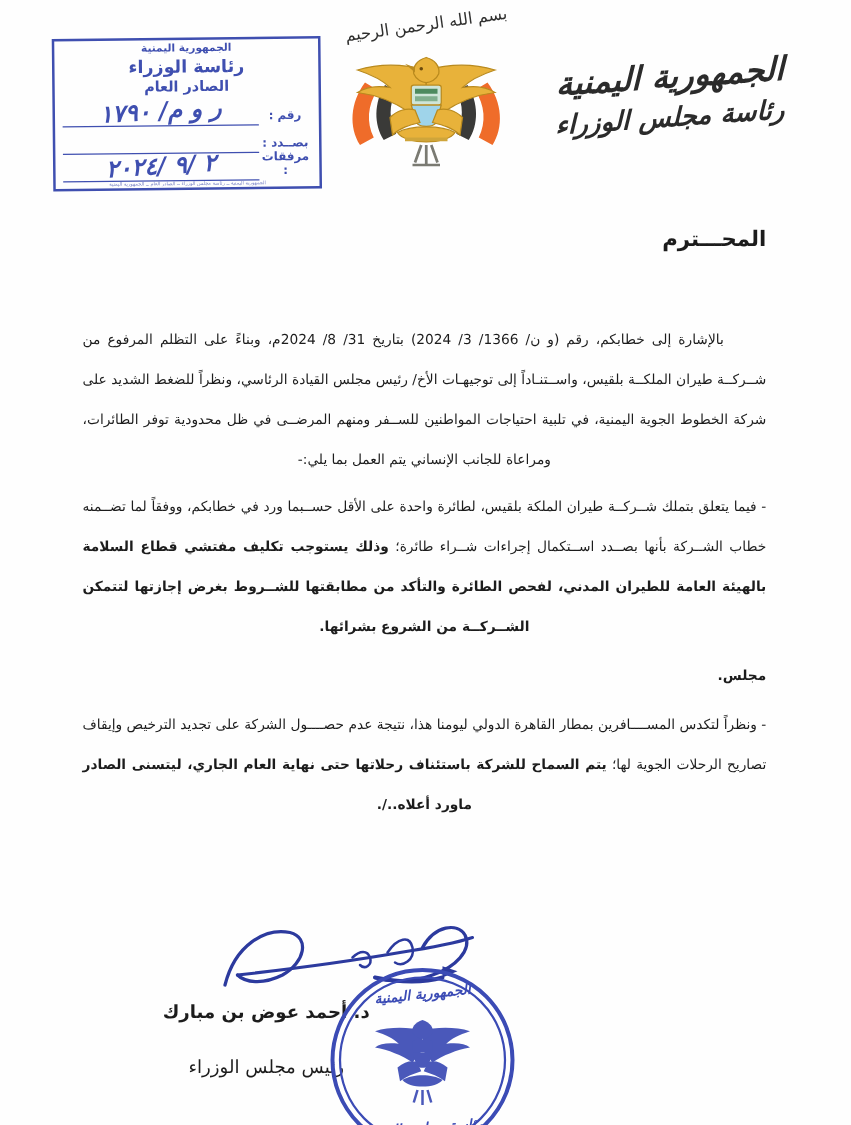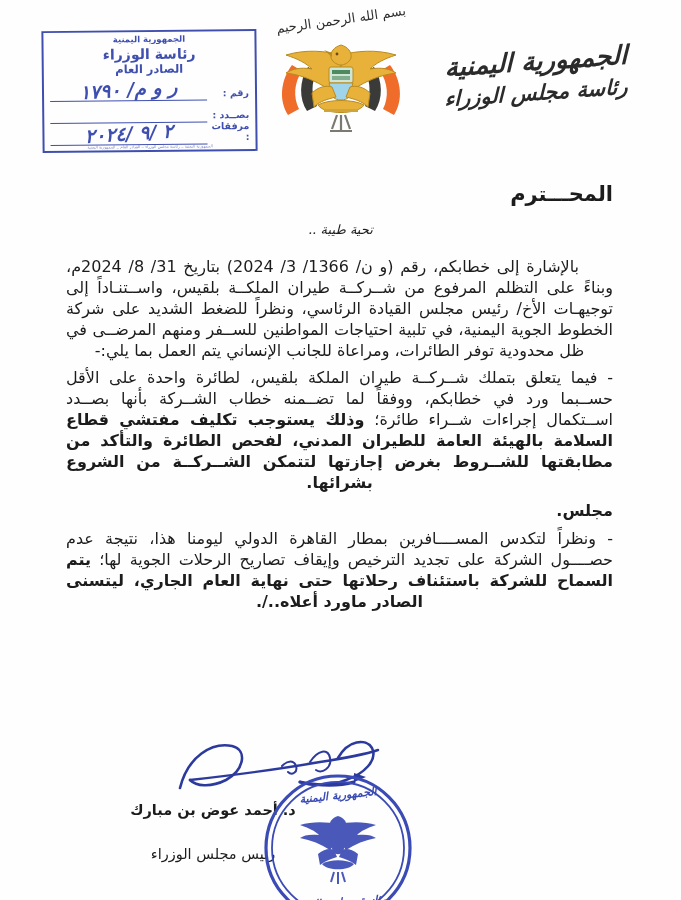--- a/index.html
+++ b/index.html
@@ -59,20 +59,21 @@
     display: flex;
     align-items: flex-end;
     height: 22px;
     font-size: 9.5px;
     font-weight: bold;
   }
   .os-label {
     width: 42px;
     flex: 0 0 42px;
     padding-bottom: 2px;
+    text-align: center;
   }
   .os-rule {
     flex: 1;
     border-bottom: 1.6px solid #3f4fb0;
     height: 19px;
     position: relative;
   }
   .os-hand {
     position: absolute;
     bottom: 0px;
@@ -153,42 +154,42 @@
     display: flex;
     justify-content: space-between;
     align-items: baseline;
   }
   .addressee {
     font-size: 15.5px;
     font-weight: bold;
     letter-spacing: .3px;
   }
   .honorific {
-    font-size: 21px;
+    font-size: 17px;
     font-weight: bold;
     padding-left: 60px;
   }
   .greeting {
     position: absolute;
     top: 222px;
     right: 0; left: 0;
     text-align: center;
     font-family: "DejaVu Serif", serif;
     font-size: 13px;
     font-style: italic;
   }
 
   
   .body-text {
     position: absolute;
     top: 256px;
     right: 68px;
     left: 66px;
-    font-size: 16px;
-    line-height: 21px;
+    font-size: 11px;
+    line-height: 32px;
     text-align: justify;
     text-align-last: center;
   }
   .para {
     margin: 0 0 6px 0;
     text-indent: 34px;
   }
   .bullet {
     margin: 0 0 7px 0;
     text-indent: 0;
@@ -318,21 +319,20 @@
 
     <div class="rep-title">
       <div class="rep-l1">الجمهورية اليمنية</div>
       <div class="rep-l2">رئاسة مجلس الوزراء</div>
     </div>
   </div>
 
   <div class="addressee-row">
     <div class="honorific">المحـــترم</div>
   </div>
-  <div class="greeting">تحية طيبة ..</div>
 
   <div class="body-text">
 
     <p class="para">بالإشارة إلى خطابكم، رقم (و ن/ 1366/ 3/ 2024) بتاريخ 31/ 8/ 2024م، وبناءً على التظلم المرفوع من شــركــة طيران الملكــة بلقيس، واســتنـاداً إلى توجيهـات الأخ/ رئيس مجلس القيادة الرئاسي، ونظراً للضغط الشديد على شركة الخطوط الجوية اليمنية، في تلبية احتياجات المواطنين للســفر ومنهم المرضــى في ظل محدودية توفر الطائرات، ومراعاة للجانب الإنساني يتم العمل بما يلي:-</p>
 
     <p class="bullet"><span>- فيما يتعلق بتملك شــركــة طيران الملكة بلقيس، لطائرة واحدة على الأقل حســبما ورد في خطابكم، ووفقاً لما تضــمنه خطاب الشــركة بأنها بصــدد اســتكمال إجراءات شــراء طائرة؛ </span><span class="b">وذلك يستوجب تكليف مفتشي قطاع السلامة بالهيئة العامة للطيران المدني، لفحص الطائرة والتأكد من مطابقتها للشــروط بغرض إجازتها لتتمكن الشــركــة من الشروع بشرائها.</span></p>
 
     <p class="bullet tail-right b">مجلس.</p>
 
     <p class="bullet"><span>- ونظراً لتكدس المســــافرين بمطار القاهرة الدولي ليومنا هذا، نتيجة عدم حصــــول الشركة على تجديد الترخيص وإيقاف تصاريح الرحلات الجوية لها؛ </span><span class="b">يتم السماح للشركة باستئناف رحلاتها حتى نهاية العام الجاري، ليتسنى الصادر ماورد أعلاه../.</span></p>

